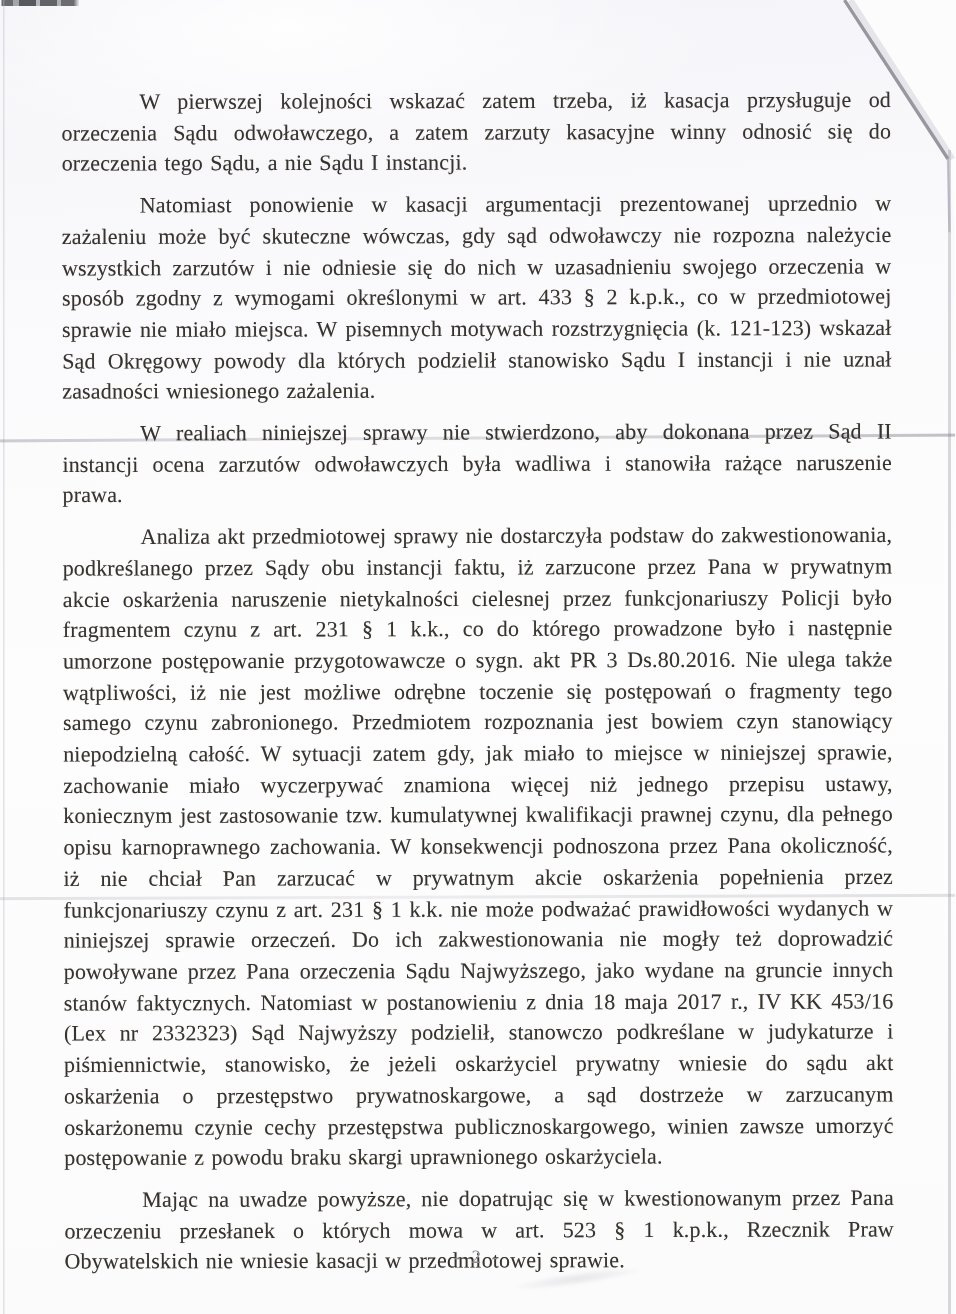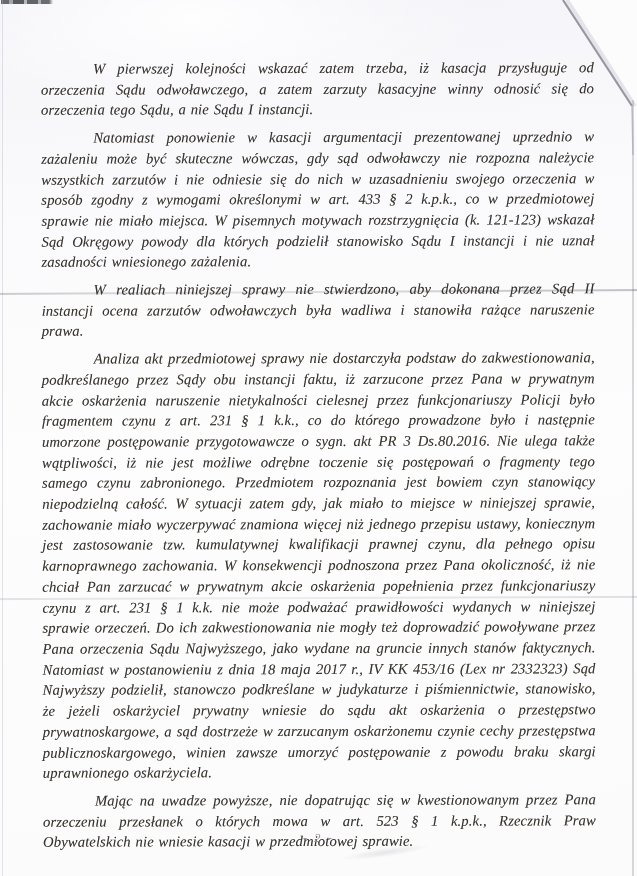--- a/index.html
+++ b/index.html
@@ -9,21 +9,20 @@
   }
   .page {
     position: relative;
     width: 637px;
     height: 876px;
     overflow: hidden;
     background:
       radial-gradient(ellipse 420px 140px at 30% 2%, rgba(255,255,255,0.9), rgba(255,255,255,0) 70%),
       linear-gradient(176deg, #f2f2f8 0%, #f6f6fa 7%, #fafafc 22%, #fdfdfd 50%, #fcfcfc 78%, #fbfbfc 100%);
     font-family: "Liberation Serif", "DejaVu Serif", serif;
-    font-style: italic;
   }
 
   
   .mark-top-left {
     position: absolute;
     left: 1px; top: 0;
     width: 52px; height: 4px;
     background: linear-gradient(90deg,
       #5a5a62 0px, #5a5a62 8px,
       #9b9ba4 8px, #9b9ba4 12px,

